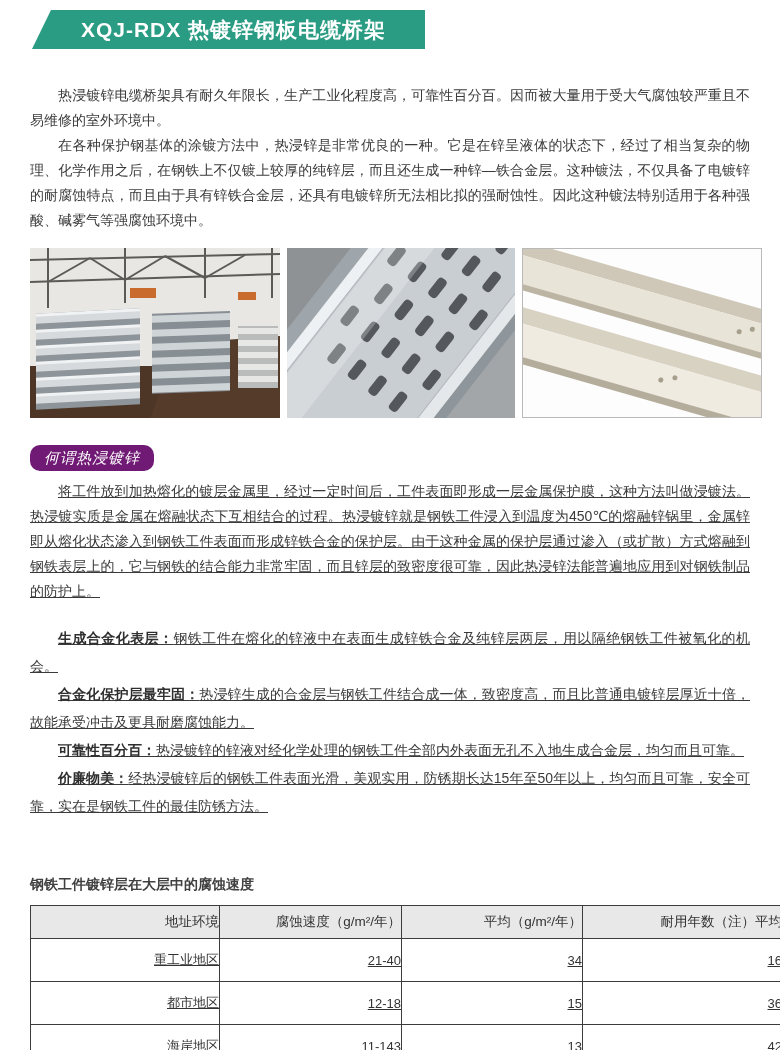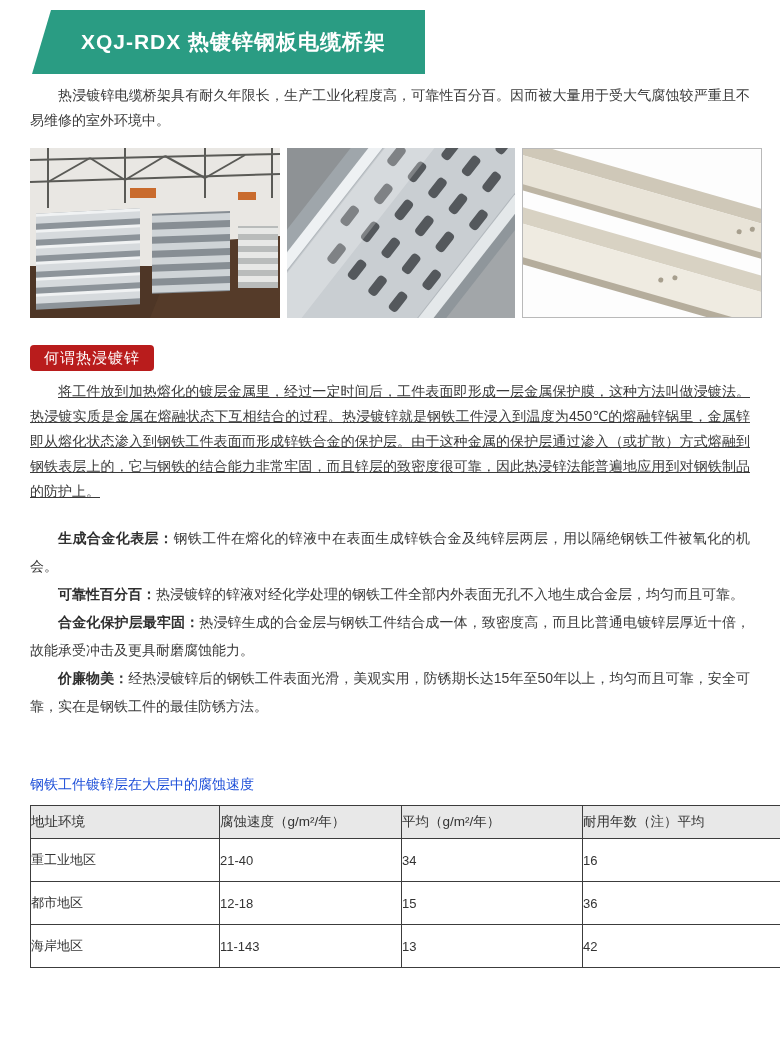--- a/index.html
+++ b/index.html
@@ -9,21 +9,21 @@
     background: #ffffff;
     overflow: hidden;
     position: relative;
     font-family: "Liberation Sans", "DejaVu Sans", sans-serif;
     color: #3a3a3a;
   }
   
   .banner {
     position: absolute;
     top: 10px; left: 32px;
-    width: 393px; height: 64px;
+    width: 393px; height: 39px;
     background: #2a9c83;
     clip-path: polygon(19px 0, 100% 0, 100% 100%, 0 100%);
     display: flex; align-items: center; justify-content: center;
     color: #ffffff;
     font-size: 21px;
     font-weight: bold;
     letter-spacing: 1px;
     padding-left: 10px;
   }
   
@@ -43,79 +43,82 @@
     height: 170px;
     display: flex;
     gap: 7px;
   }
   .photo { height: 170px; overflow: hidden; flex: none; background:#ddd; }
   .photo svg { display:block; }
   .photo.p3 { border: 1px solid #b9b9b9; background:#fff; }
   
   .badge {
     display: inline-block;
-    background: #b91c1c;
+    background: #701a75;
     color: #fff;
     font-size: 15px;
     line-height: 1;
     padding: 5px 14px 6px 14px;
-    border-radius: 4px;
+    border-radius: 10px;
     letter-spacing: 1px;
+    font-style: italic;
   }
   .sec-what { margin-top: 27px; }
   .sec-what .sec-body { margin-top: 8px; text-decoration: underline; }
   .sec-adv { margin-top: 20px; }
   .bullets { margin-top: 10px; }
   .bullets p {
     font-size: 14px;
     line-height: 28px;
     text-align: justify;
     text-indent: 2em;
+    text-decoration: underline;
   }
   .bullets b { color: #2f2f2f; }
   
   .table-block { margin-top: 56px; }
-  .table-title { font-size: 14px; font-weight: normal; color: #1d4ed8; }
+  .table-title { font-size: 14px; font-weight: bold; color: #404040; }
   table.corrosion {
     margin-top: 11px;
     border-collapse: collapse;
     width: 752px;
     table-layout: fixed;
     font-size: 13px;
     color: #333;
   }
   table.corrosion th, table.corrosion td {
     border: 1.5px solid #3c3c3c;
-    text-align: left;
+    text-align: right;
     padding: 0;
     margin-left: 34px;
   }
   table.corrosion th {
     background: #e8e8e8;
     font-weight: normal;
     height: 33px;
     font-size: 13.5px;
   }
-  table.corrosion td { height: 43px; }
+  table.corrosion td { height: 43px; text-decoration: underline; }
   table.corrosion th:nth-child(1), table.corrosion td:nth-child(1) { width: 189px; }
   table.corrosion th:nth-child(2), table.corrosion td:nth-child(2) { width: 182px; }
   table.corrosion th:nth-child(3), table.corrosion td:nth-child(3) { width: 181px; }
   table.corrosion th:nth-child(4), table.corrosion td:nth-child(4) { width: 200px; }
 </style>
 </head>
 <body>
 
 <div class="banner">
   <span>XQJ-RDX 热镀锌钢板电缆桥架</span>
 </div>
 
 <div class="content">
 
   <div class="intro">
     <p class="body-text">热浸镀锌电缆桥架具有耐久年限长，生产工业化程度高，可靠性百分百。因而被大量用于受大气腐蚀较严重且不易维修的室外环境中。</p>
+    <p class="body-text">在各种保护钢基体的涂镀方法中，热浸锌是非常优良的一种。它是在锌呈液体的状态下，经过了相当复杂的物理、化学作用之后，在钢铁上不仅镀上较厚的纯锌层，而且还生成一种锌—铁合金层。这种镀法，不仅具备了电镀锌的耐腐蚀特点，而且由于具有锌铁合金层，还具有电镀锌所无法相比拟的强耐蚀性。因此这种镀法特别适用于各种强酸、碱雾气等强腐蚀环境中。</p>
   </div>
 
   <div class="photos">
 
     <div class="photo p1" style="width:250px">
       <svg width="250" height="170" viewBox="0 0 250 170">
         <rect width="250" height="170" fill="#e9e7e3"></rect>
         <rect y="118" width="250" height="52" fill="#4e3626"></rect>
         <polygon points="150,95 250,88 250,170 120,170" fill="#553b29"></polygon>
 
@@ -264,22 +267,22 @@
   </div>
 
   <div class="sec-what">
     <span class="badge">何谓热浸镀锌</span>
     <p class="body-text sec-body">将工件放到加热熔化的镀层金属里，经过一定时间后，工件表面即形成一层金属保护膜，这种方法叫做浸镀法。热浸镀实质是金属在熔融状态下互相结合的过程。热浸镀锌就是钢铁工件浸入到温度为450℃的熔融锌锅里，金属锌即从熔化状态渗入到钢铁工件表面而形成锌铁合金的保护层。由于这种金属的保护层通过渗入（或扩散）方式熔融到钢铁表层上的，它与钢铁的结合能力非常牢固，而且锌层的致密度很可靠，因此热浸锌法能普遍地应用到对钢铁制品的防护上。</p>
   </div>
 
   <div class="sec-adv">
     <div class="bullets">
         <p><b>生成合金化表层：</b><span>钢铁工件在熔化的锌液中在表面生成锌铁合金及纯锌层两层，用以隔绝钢铁工件被氧化的机会。</span></p>
+        <p><b>合金化保护层最牢固：</b><span>热浸锌生成的合金层与钢铁工件结合成一体，致密度高，而且比普通电镀锌层厚近十倍，故能承受冲击及更具耐磨腐蚀能力。</span></p>
         <p><b>可靠性百分百：</b><span>热浸镀锌的锌液对经化学处理的钢铁工件全部内外表面无孔不入地生成合金层，均匀而且可靠。</span></p>
-        <p><b>合金化保护层最牢固：</b><span>热浸锌生成的合金层与钢铁工件结合成一体，致密度高，而且比普通电镀锌层厚近十倍，故能承受冲击及更具耐磨腐蚀能力。</span></p>
         <p><b>价廉物美：</b><span>经热浸镀锌后的钢铁工件表面光滑，美观实用，防锈期长达15年至50年以上，均匀而且可靠，安全可靠，实在是钢铁工件的最佳防锈方法。</span></p>
       </div>
   </div>
 
   <div class="table-block">
     <div class="table-title">钢铁工件镀锌层在大层中的腐蚀速度</div>
     <table class="corrosion">
       <thead>
         <tr>
             <th>地址环境</th>

